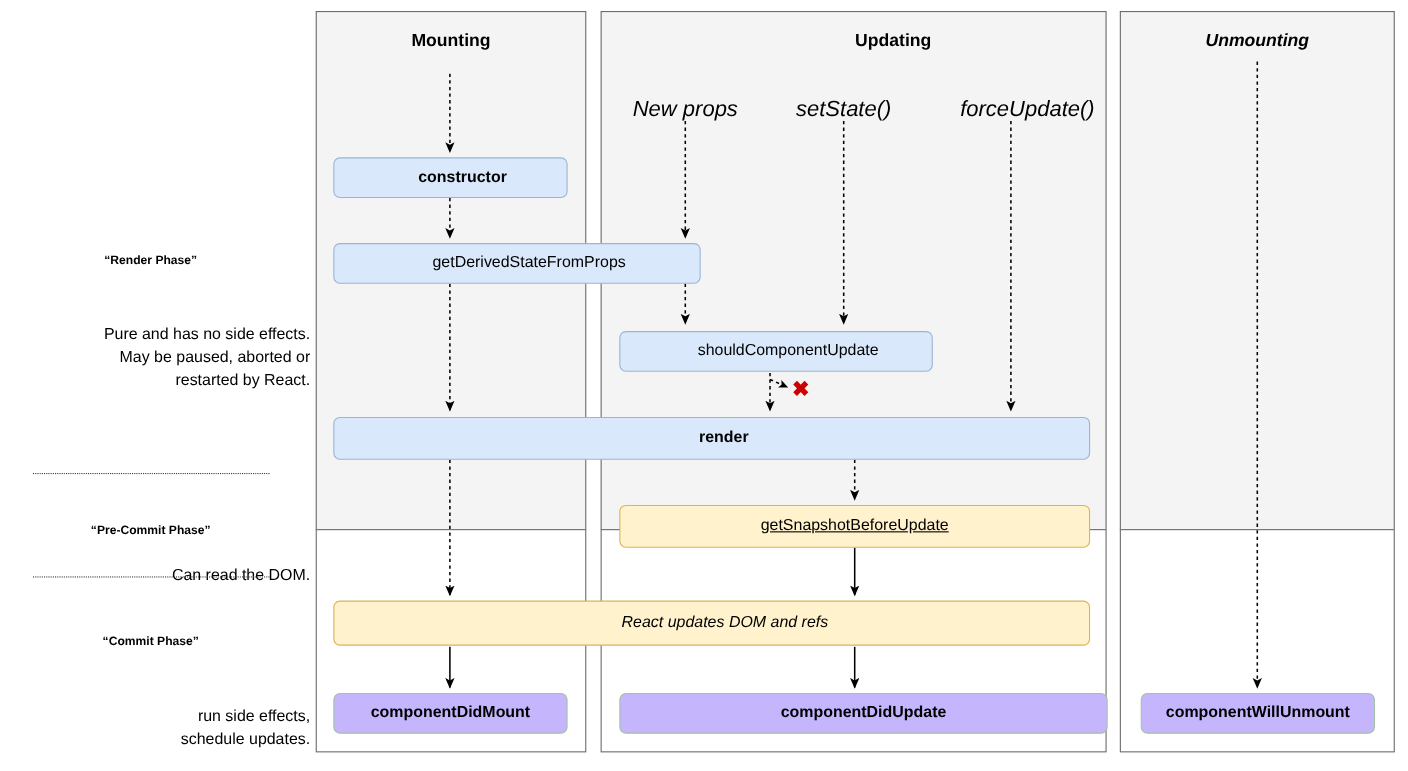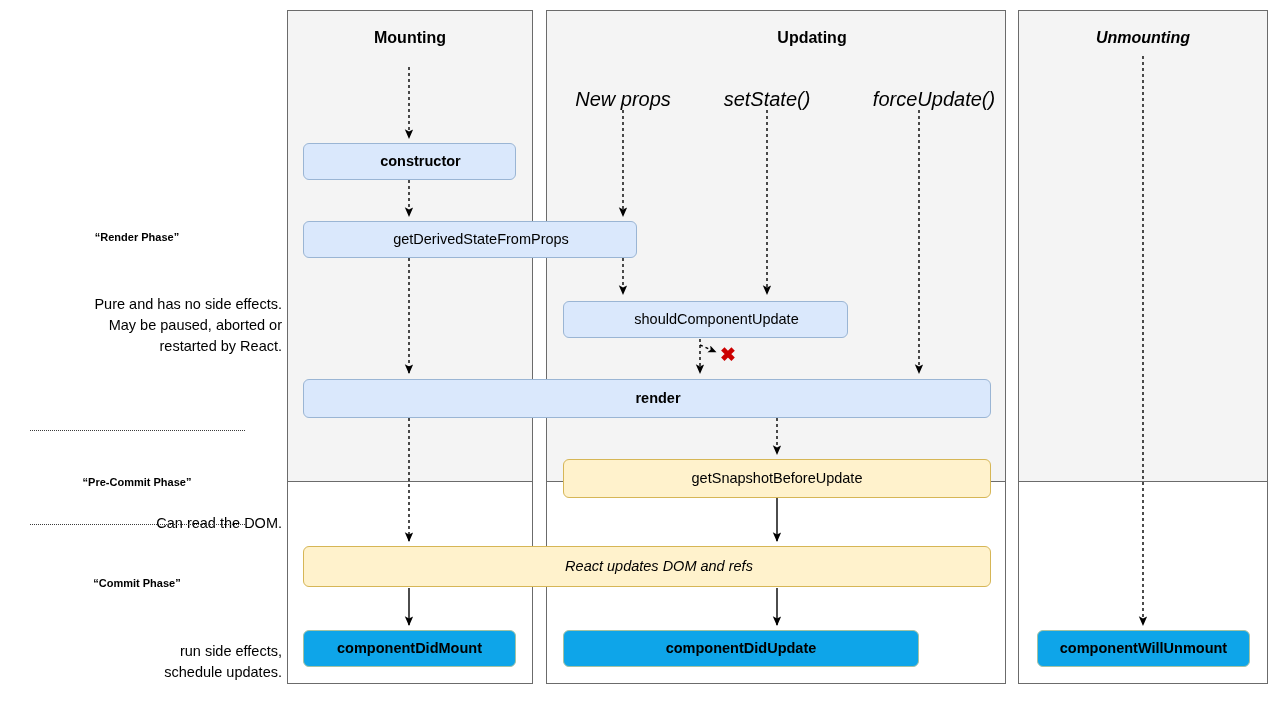--- a/index.html
+++ b/index.html
@@ -81,21 +81,21 @@
   .node-blue {
     background: #dae8fc;
     border: 1px solid #9ab5d4;
     padding-left: 22px;
   }
   .node-yellow {
     background: #fff2cc;
     border: 1px solid #d6b656;
   }
   .node-green {
-    background: #0ea5e9;
+    background: #c4b5fd;
     border: 1px solid #a4c2a3;
   }
   .bold { font-weight: bold; }
   .italic { font-style: italic; padding-left: 24px; }
 
   
   #arrows {
     position: absolute;
     left: 0; top: 0;
     width: 1280px;
@@ -197,23 +197,23 @@
   <div class="abs x-mark" style="left:720px; top:345px;">✖</div>
 
   <div class="abs node node-blue bold" style="left:303px; top:143px; width:213px; height:37px;">constructor</div>
 
   <div class="abs node node-blue" style="left:303px; top:221px; width:334px; height:37px;">getDerivedStateFromProps</div>
 
   <div class="abs node node-blue" style="left:563px; top:301px; width:285px; height:37px;">shouldComponentUpdate</div>
 
   <div class="abs node node-blue bold" style="left:303px; top:379px; width:688px; height:39px;">render</div>
 
-  <div class="abs node node-yellow" style="left:563px; top:459px; width:428px; height:39px;">getSnapshotBeforeUpdate</div>
+  <div class="abs node node-yellow" style="left:563px; top:459px; width:428px; height:39px;text-decoration:underline;">getSnapshotBeforeUpdate</div>
 
   <div class="abs node node-yellow italic" style="left:303px; top:546px; width:688px; height:41px;">React updates DOM and refs</div>
 
   <div class="abs node node-green bold" style="left:303px; top:630px; width:213px; height:37px;">componentDidMount</div>
 
-  <div class="abs node node-green bold" style="left:563px; top:630px; width:356px; height:37px;">componentDidUpdate</div>
+  <div class="abs node node-green bold" style="left:563px; top:630px; width:444px; height:37px;">componentDidUpdate</div>
 
   <div class="abs node node-green bold" style="left:1037px; top:630px; width:213px; height:37px;">componentWillUnmount</div>
 
 </div>
 
 </body></html>

